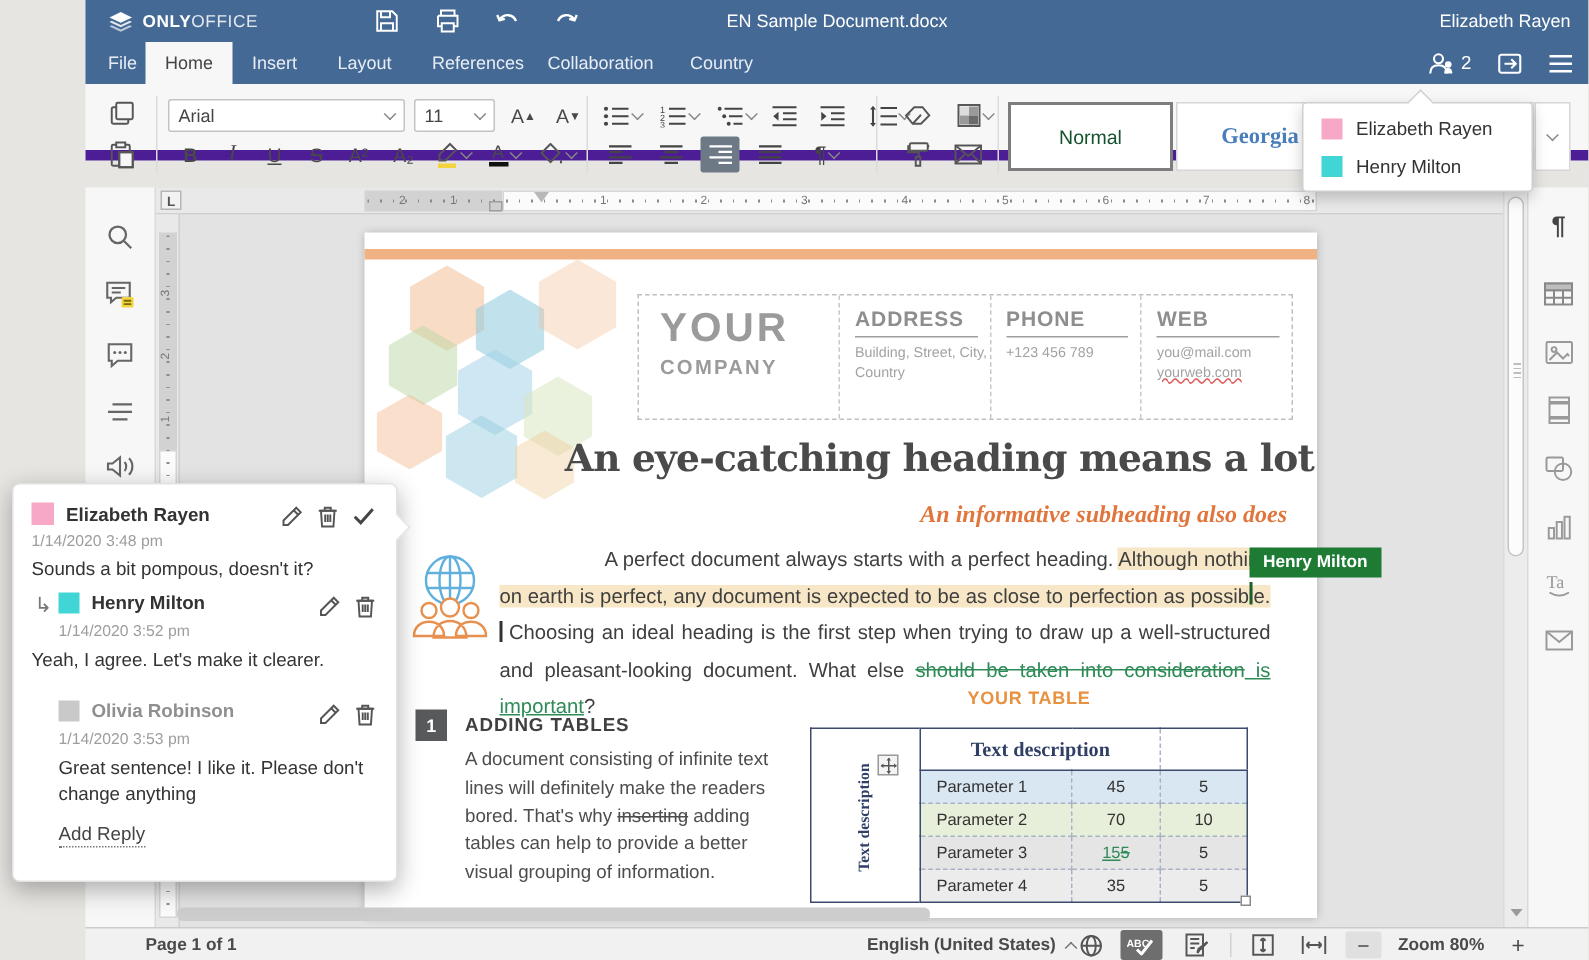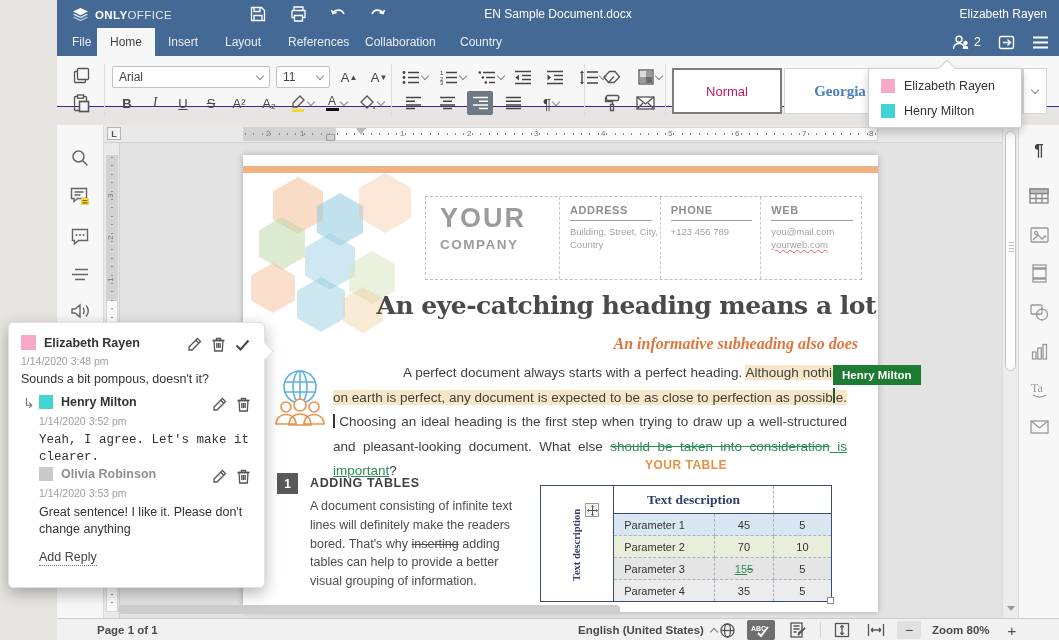--- a/index.html
+++ b/index.html
@@ -14,33 +14,33 @@
   .brand b { font-weight:bold; } .brand span.lt { font-weight:normal; opacity:.85; }
   .tb-ic { width:18px; height:18px; display:flex; align-items:center; justify-content:center; }
   .doc-title { left:0; top:7px; width:100%; text-align:center; font-size:12px; color:#fff; }
   .user-name { right:12px; top:7px; font-size:12px; color:#fff; }
   .tab { position:absolute; top:0; height:28px; display:flex; align-items:center; padding:0 13px; color:#e8edf4; font-size:12px; cursor:default; }
   .tab.active { background:#f7f7f7; color:#444; }
   .tabbar-right { position:absolute; right:10px; top:0; height:28px; display:flex; align-items:center; gap:16px; color:#fff; }
   .online-ct { font-size:12.5px; color:#fff; margin-left:2px; }
 
   
-  .toolbar { left:57px; top:56px; width:1002px; height:51px; background:#f7f7f7; border-bottom:1px solid #4c1d95; }
+  .toolbar { left:57px; top:56px; width:1002px; height:51px; background:#f7f7f7; border-bottom:7px solid #4c1d95; }
   .sep { position:absolute; top:8px; width:1px; height:52px; background:#dcdcdc; }
   .combo { position:absolute; height:22px; background:#fff; border:1px solid #c3c3c3; border-radius:2px; display:flex; align-items:center; justify-content:space-between; padding:0 6px; font-size:12px; color:#444; }
   .chev { width:6px; height:6px; border-right:1.4px solid #888; border-bottom:1.4px solid #888; transform:rotate(45deg); margin-top:-3px; }
   .chev.up { transform:rotate(-135deg); margin-top:3px; }
   .tbtn { position:absolute; width:24px; height:22px; display:flex; align-items:center; justify-content:center; color:#494949; font-size:13px; border-radius:2px; }
   .tbtn.active { background:#6d7a86; color:#fff; }
   .tbtn .mini-chev { margin-left:2px; }
   svg.ic { stroke:#555; fill:none; stroke-width:1.3; }
   .tbtn.active svg.ic { stroke:#fff; }
   .style-box { position:absolute; top:12px; height:46px; background:#fff; border:1px solid #d6d6d6; display:flex; align-items:center; justify-content:center; }
   .style-box.sel { border:2px solid #7d7d7d; z-index:2; }
-  .style-normal { font-size:13px; color:#be185d; }
+  .style-normal { font-size:13px; color:#14532d; }
   .style-georgia { font-family:"Liberation Serif", serif; font-weight:bold; font-size:15px; color:#4a7ebb; }
 
   
   .users-pop { left:868px; top:68px; width:154px; height:60px; background:#fff; border:1px solid #cfcfcf; border-radius:3px; box-shadow:0 4px 10px rgba(0,0,0,.2); z-index:30; }
   .users-pop .arrow { position:absolute; top:-7px; left:72px; width:12px; height:12px; background:#fff; border-left:1px solid #cfcfcf; border-top:1px solid #cfcfcf; transform:rotate(45deg); }
   .pres-row { position:absolute; left:12px; display:flex; align-items:center; gap:9px; font-size:12.5px; color:#333; }
   .sq { width:14px; height:14px; display:inline-block; }
 
   
   .lsidebar { left:57px; top:125px; width:47px; height:493px; background:#f7f7f7; border-right:1px solid #dadada; }
@@ -61,21 +61,21 @@
 
   .page { position:absolute; left:139px; top:30px; width:635px; height:457px; background:#fff; box-shadow:0 0 6px rgba(0,0,0,.25); }
   .hexwrap { position:absolute; left:0; top:14px; width:180px; height:150px; }
   .hex { position:absolute; clip-path:polygon(50% 0,100% 25%,100% 75%,50% 100%,0 75%,0 25%); }
 
   .company { position:absolute; left:182px; top:41px; width:437px; height:84px; border:1px dashed #bfbfbf; display:flex; }
   .co-name { width:133px; padding:6px 0 0 14px; color:#9b9b9b; }
   .co-name .l1 { font-size:27px; font-weight:bold; letter-spacing:2px; line-height:30px; }
   .co-name .l2 { font-size:13.5px; font-weight:bold; letter-spacing:1.5px; margin-top:4px; }
   .co-col { flex:1; border-left:1px dashed #c8c8c8; padding:7px 0 0 10px; }
-  .co-h { font-size:11px; font-weight:bold; color:#8e8e8e; letter-spacing:.6px; padding-bottom:4px; border-bottom:1px solid #9e9e9e; margin-right:8px; }
+  .co-h { font-size:14px; font-weight:bold; color:#8e8e8e; letter-spacing:.6px; padding-bottom:4px; border-bottom:1px solid #9e9e9e; margin-right:8px; }
   .co-v { font-size:9.5px; color:#a3a3a3; margin-top:5px; line-height:12.5px; }
   .wavy { text-decoration:underline; text-decoration-style:wavy; text-decoration-color:#e06060; text-decoration-thickness:1px; }
 
   .doc-heading { position:absolute; left:90px; top:136px; width:543px; text-align:right; font-family:"DejaVu Serif", serif; font-weight:bold; font-size:25px; color:#4a4a4a; letter-spacing:-.5px; }
   .doc-subheading { position:absolute; left:90px; top:180px; width:525px; text-align:right; font-family:"Liberation Serif", serif; font-style:italic; font-weight:bold; font-size:16px; color:#e0763c; }
   .doc-para { position:absolute; left:90px; top:206px; width:514px; font-size:13.5px; line-height:24.5px; color:#3f3f3f; text-align:justify; text-indent:70px; }
   .hl { background:#f7e7c6; }
   .tc-del { color:#2e8b57; text-decoration:line-through; }
   .tc-ins { color:#2e8b57; text-decoration:underline; }
   .caret { display:inline-block; width:1.5px; height:14px; background:#333; vertical-align:-2px; }
@@ -716,21 +716,21 @@
     <span><svg class="ic" width="15" height="15" viewBox="0 0 15 15">
           <path d="M10.5 1.5 13.5 4.5 5 13H2v-3z"></path>
           <path d="M8.8 3.2 11.8 6.2"></path>
         </svg></span>
     <span><svg class="ic" width="13" height="15" viewBox="0 0 13 15">
           <path d="M2 3.5h9l-.7 10.5H2.7z"></path>
           <path d="M0.5 3.5h12M4.5 3.5v-2h4v2M4.8 6v5M6.5 6v5M8.2 6v5"></path>
         </svg></span>
   </div>
   <div class="abs c-date" style="left:30px;top:90px;">1/14/2020 3:52 pm</div>
-  <div class="abs c-text" style="left:30px;top:109px;font-family:Liberation Mono, monospace;">Yeah, I agree. Let's make it clearer.</div>
+  <div class="abs c-text" style="left:12px;top:109px;">Yeah, I agree. Let's make it clearer.</div>
 
   <div class="abs" style="left:30px;top:144px;display:flex;align-items:center;gap:8px;">
     <span class="sq" style="background-color: rgb(201, 201, 201);"></span>
     <span class="c-name dim">Olivia Robinson</span>
   </div>
   <div class="c-icons" style="right:14px;top:146px;">
     <span><svg class="ic" width="15" height="15" viewBox="0 0 15 15">
           <path d="M10.5 1.5 13.5 4.5 5 13H2v-3z"></path>
           <path d="M8.8 3.2 11.8 6.2"></path>
         </svg></span>

